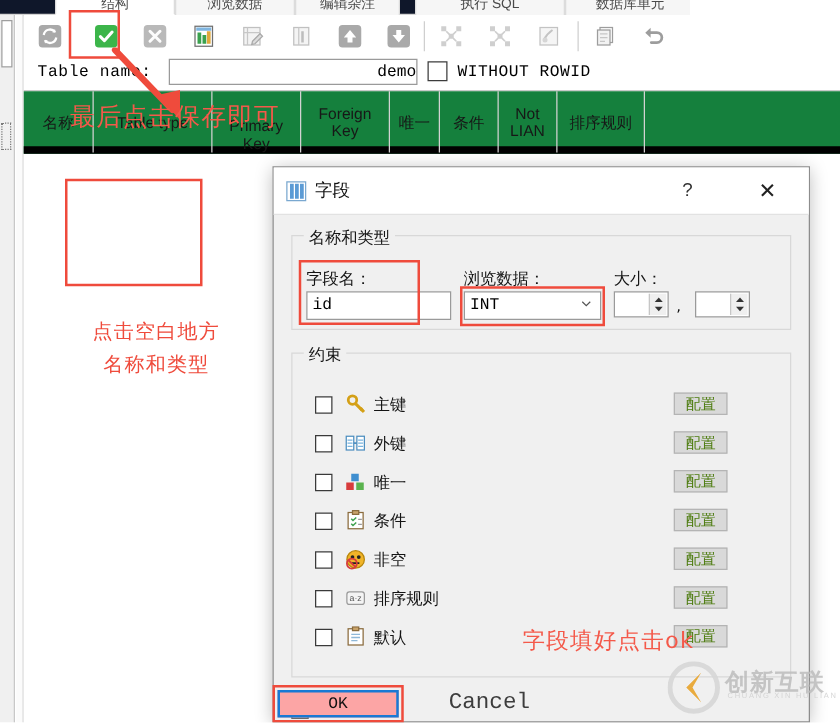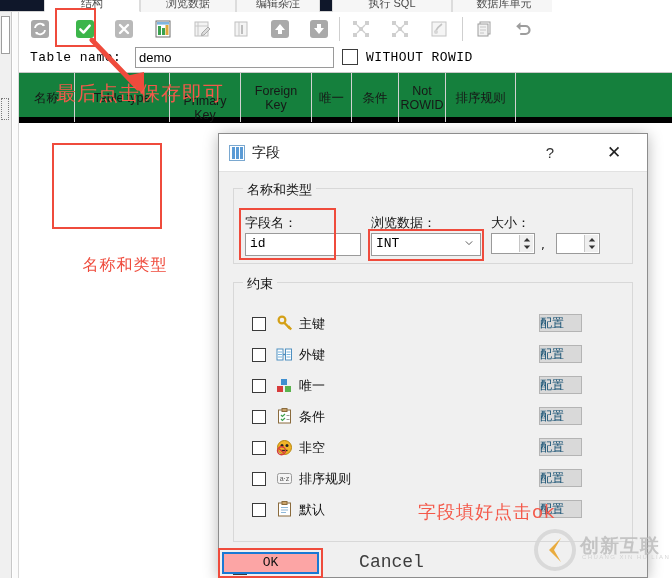--- a/index.html
+++ b/index.html
@@ -37,22 +37,22 @@
   .toolbar{position:absolute;left:19px;top:13px;width:653px;height:31px;background:#ffffff;}
   .tbtn{position:absolute;top:6px;width:20px;height:20px;border-radius:2px;}
   .tbsep{position:absolute;top:4px;width:1px;height:24px;background:#cfcfcf;}
 
   
   .tnrow{position:absolute;left:19px;top:44px;width:653px;height:28px;background:#ffffff;}
   .tnlabel{position:absolute;left:11px;top:6px;font-family:"Liberation Mono","DejaVu Sans Mono",monospace;
            font-size:13px;color:#000;letter-spacing:.5px;}
   .tninput{position:absolute;left:116px;top:3px;width:199px;height:21px;background:#fff;
            border:1px solid #9a9a9a;box-sizing:border-box;
-           font-family:Liberation Sans, sans-serif;font-size:13px;
-           color:#000;padding:2px 0 0 3px;}
+           font-family:Liberation Mono, monospace;font-size:13px;
+           color:#000;padding:2px 0 0 3px;text-align:right;}
   .wrchk{position:absolute;left:323px;top:5px;width:16px;height:16px;background:#fff;
          border:1px solid #3c3c3c;box-sizing:border-box;}
   .wrlabel{position:absolute;left:347px;top:6px;font-family:"Liberation Mono","DejaVu Sans Mono",monospace;
            font-size:13px;color:#000;letter-spacing:.4px;}
 
   
   .grid{position:absolute;left:19px;top:72px;width:653px;height:506px;background:#ffffff;
         border-top:1px solid #c9c9c9;box-sizing:border-box;}
   .ghdr{position:absolute;left:0;top:0;width:653px;height:50px;background:#15803d;
         border-bottom:6px solid #000000;box-sizing:border-box;}
@@ -108,21 +108,21 @@
   .combo .arw{position:absolute;right:7px;top:5px;width:8px;height:8px;}
   .spin{position:absolute;background:#ffffff;border:1px solid #9a9a9a;box-sizing:border-box;}
   .spin .btns{position:absolute;right:1px;top:1px;width:14px;height:17px;background:#efefef;
               border-left:1px solid #c6c6c6;box-sizing:border-box;}
 
   .cbx{position:absolute;width:14px;height:14px;background:#ffffff;border:1px solid #3a3a3a;
        box-sizing:border-box;}
   .crow-lbl{position:absolute;font-size:13px;color:#141414;
             font-family:"DejaVu Sans","Liberation Sans",sans-serif;}
   .cfgbtn{position:absolute;width:43px;height:18px;background:#d9d9d9;border:1px solid #b4b4b4;
-          box-sizing:border-box;text-align:left;line-height:17px;font-size:12px;color:#0c4a6e;
+          box-sizing:border-box;text-align:center;line-height:17px;font-size:12px;color:#4d7c0f;
           font-family:"DejaVu Sans","Liberation Sans",sans-serif;}
 
   .okbtn{position:absolute;left:222px;top:552px;width:97px;height:22px;background:#fca5a5;
          border:2px solid #1879d4;box-sizing:border-box;text-align:center;line-height:18px;
          font-family:"Liberation Mono","DejaVu Sans Mono",monospace;font-size:13px;color:#111;}
   .okrect{position:absolute;left:218px;top:548px;width:105px;height:30px;border:2px solid #ef4b3c;
           box-sizing:border-box;}
   .cancelbtn{position:absolute;left:343px;top:552px;width:97px;height:22px;text-align:center;
              line-height:20px;font-family:"Liberation Mono","DejaVu Sans Mono",monospace;
              font-size:18px;color:#3d3d3d;}
@@ -296,28 +296,29 @@
 Key</span>
         </div>
       <div class="gcol" style="left:222px;width:71px;">
           <span style="white-space:pre-line">Foreign
 Key</span>
         </div>
       <div class="gcol" style="left:293px;width:40px;">唯一</div>
       <div class="gcol" style="left:333px;width:47px;">条件</div>
       <div class="gcol" style="left:380px;width:47px;">
           <span style="white-space:pre-line">Not
-ROWID</span>
+LIAN</span>
         </div>
       <div class="gcol" style="left:427px;width:70px;">排序规则</div>
     </div>
   </div>
 
   <div class="annobox"></div>
   <div class="annotext">
+    <div>点击空白地方</div>
     <div>名称和类型</div>
   </div>
 
   <div class="saverect"></div>
   <svg class="arrow" viewBox="0 0 70 60">
     <path d="M4 2 L50 50" stroke="#ef4b3c" stroke-width="5" stroke-linecap="round" fill="none"></path>
     <path d="M38 38 L56 58 L56 34 Z" fill="#ef4b3c"></path>
   </svg>
   <div class="hdranno">最后点击保存即可</div>
 

